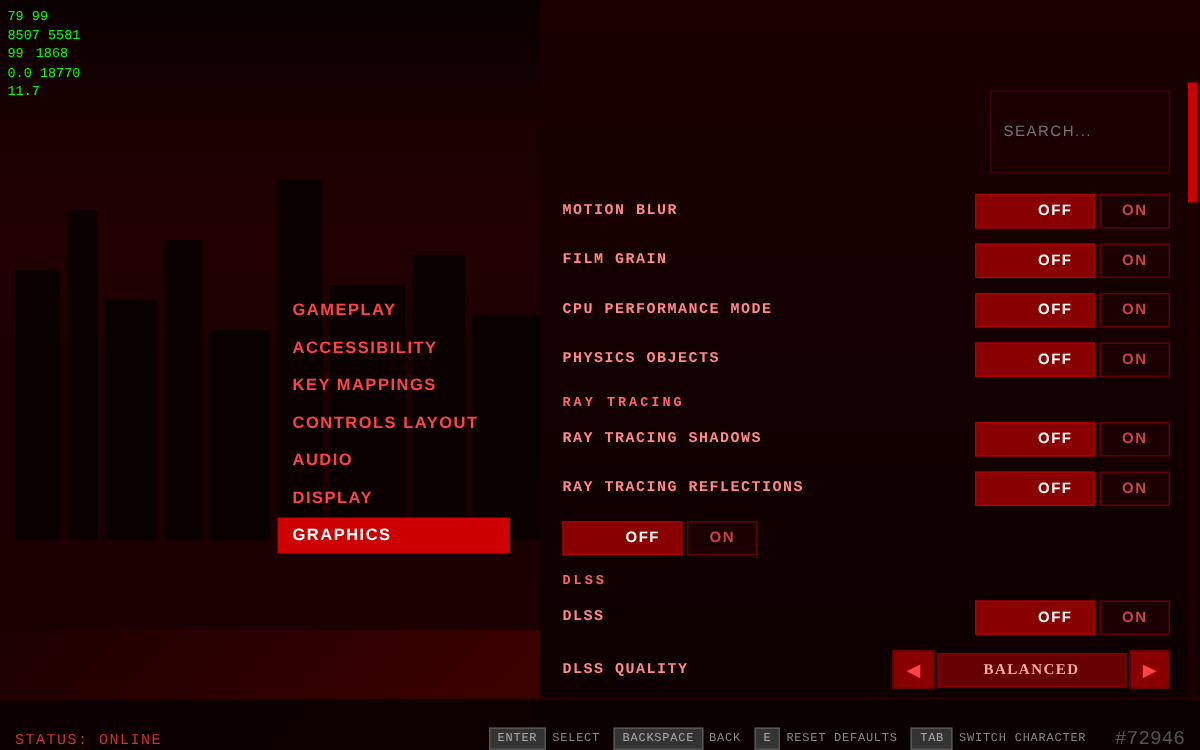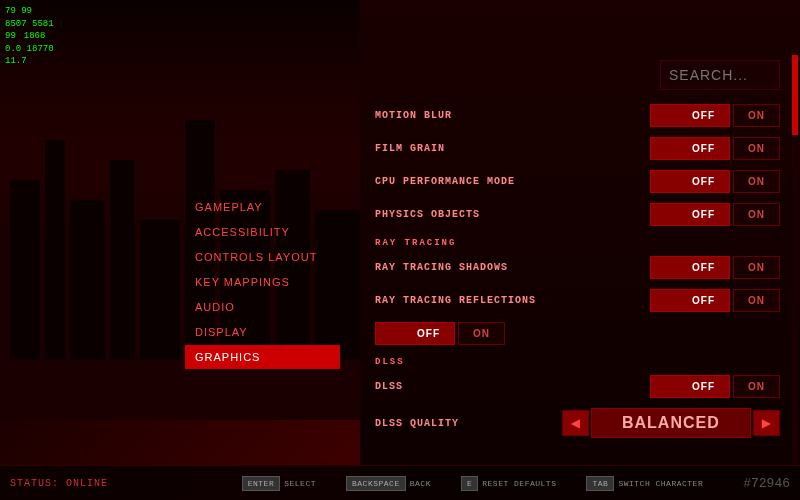--- a/index.html
+++ b/index.html
@@ -100,21 +100,21 @@
       left: 185px;
       width: 155px;
       z-index: 6;
     }
 
     .sub-menu-item {
       display: block;
       padding: 6px 10px;
       color: #ff4444;
       font-size: 11px;
-      font-weight: normal;
+      font-weight: bold;
       letter-spacing: 1px;
       text-transform: uppercase;
       cursor: pointer;
       margin-bottom: 1px;
       background: transparent;
       width: 100%;
       text-align: left;
       border: none;
     }
 
@@ -197,28 +197,29 @@
 
     
     .balanced-group {
       display: flex;
       align-items: center;
       gap: 2px;
     }
 
     .balanced-btn {
       padding: 5px 30px;
-      font-size: 16px;
+      font-size: 10px;
       font-weight: bold;
       letter-spacing: 1px;
       background: #660000;
       color: #ffaaaa;
       border: 1px solid #880000;
       cursor: pointer;
       text-transform: uppercase;
+      font-family: Liberation Serif, serif;
     }
 
     .arrow-btn {
       padding: 5px 8px;
       background: #880000;
       color: #ff4444;
       border: 1px solid #660000;
       cursor: pointer;
       font-size: 12px;
     }
@@ -244,35 +245,35 @@
 
     
     .bottom-bar {
       position: absolute;
       bottom: 0; left: 0; right: 0;
       height: 35px;
       background: rgba(10,0,0,0.9);
       border-top: 1px solid #330000;
       z-index: 10;
       display: flex;
-      align-items: center;
+      align-items: flex-end;
       padding: 0 10px;
     }
 
     .status-text {
       color: #cc3333;
       font-size: 10px;
       letter-spacing: 1px;
       text-transform: uppercase;
     }
 
     .bottom-controls {
       margin-left: auto;
       display: flex;
-      gap: 30px;
+      gap: 9px;
       align-items: center;
     }
 
     .control-item {
       display: flex;
       align-items: center;
       gap: 4px;
     }
 
     .control-key {
@@ -304,22 +305,22 @@
       align-items: center;
       justify-content: flex-end;
       padding: 5px 10px;
       margin-bottom: 5px;
     }
 
     .search-bar {
       background: #1a0000;
       border: 1px solid #440000;
       color: #ff6666;
-      font-size: 14px;
-      padding: 6px 8px;
+      font-size: 10px;
+      padding: 21px 8px;
       width: 120px;
       letter-spacing: 1px;
     }
 
     .panel-bg {
       position: absolute;
       top: 0; left: 360px;
       right: 0; bottom: 0;
       background: linear-gradient(180deg, #1a0000 0%, #0d0000 100%);
       z-index: 2;
@@ -370,22 +371,22 @@
   <button class="menu-item">SWITCH CHARACTER</button>
   <button class="menu-item highlighted">SETTINGS</button>
   <button class="menu-item">CREDITS</button>
   <button class="menu-item">DOWNLOADABLE CONTENT</button>
   <button class="menu-item">QUIT TO DESKTOP</button>
 </div>
 
 <div class="sub-menu">
   <button class="sub-menu-item">GAMEPLAY</button>
   <button class="sub-menu-item">ACCESSIBILITY</button>
+  <button class="sub-menu-item">KEY MAPPINGS</button>
   <button class="sub-menu-item">CONTROLS LAYOUT</button>
-  <button class="sub-menu-item">KEY MAPPINGS</button>
   <button class="sub-menu-item">AUDIO</button>
   <button class="sub-menu-item">DISPLAY</button>
   <button class="sub-menu-item active">GRAPHICS</button>
 </div>
 
 <div class="main-panel">
 
   <div class="settings-top">
     <input class="search-bar" type="text" placeholder="SEARCH..." style="">
   </div>

